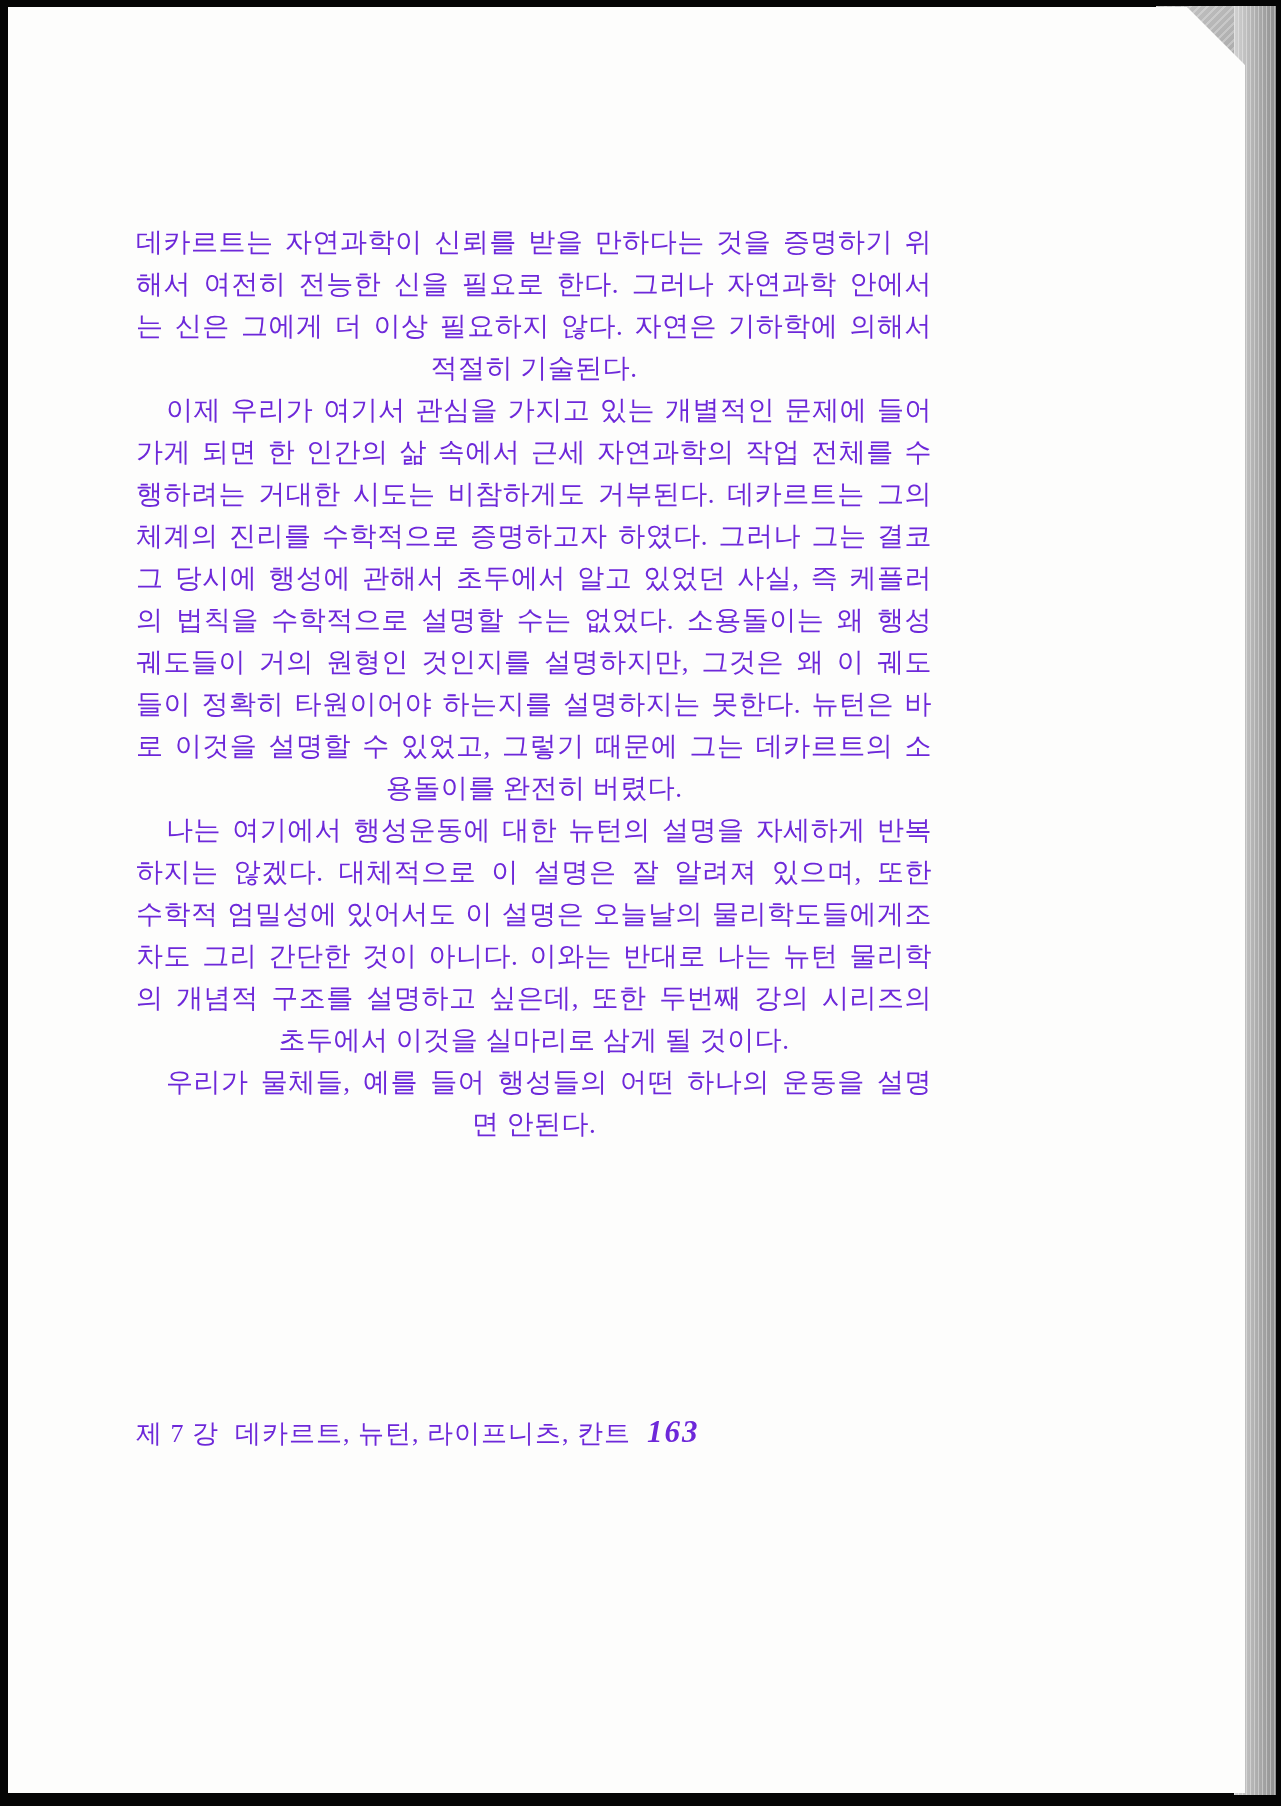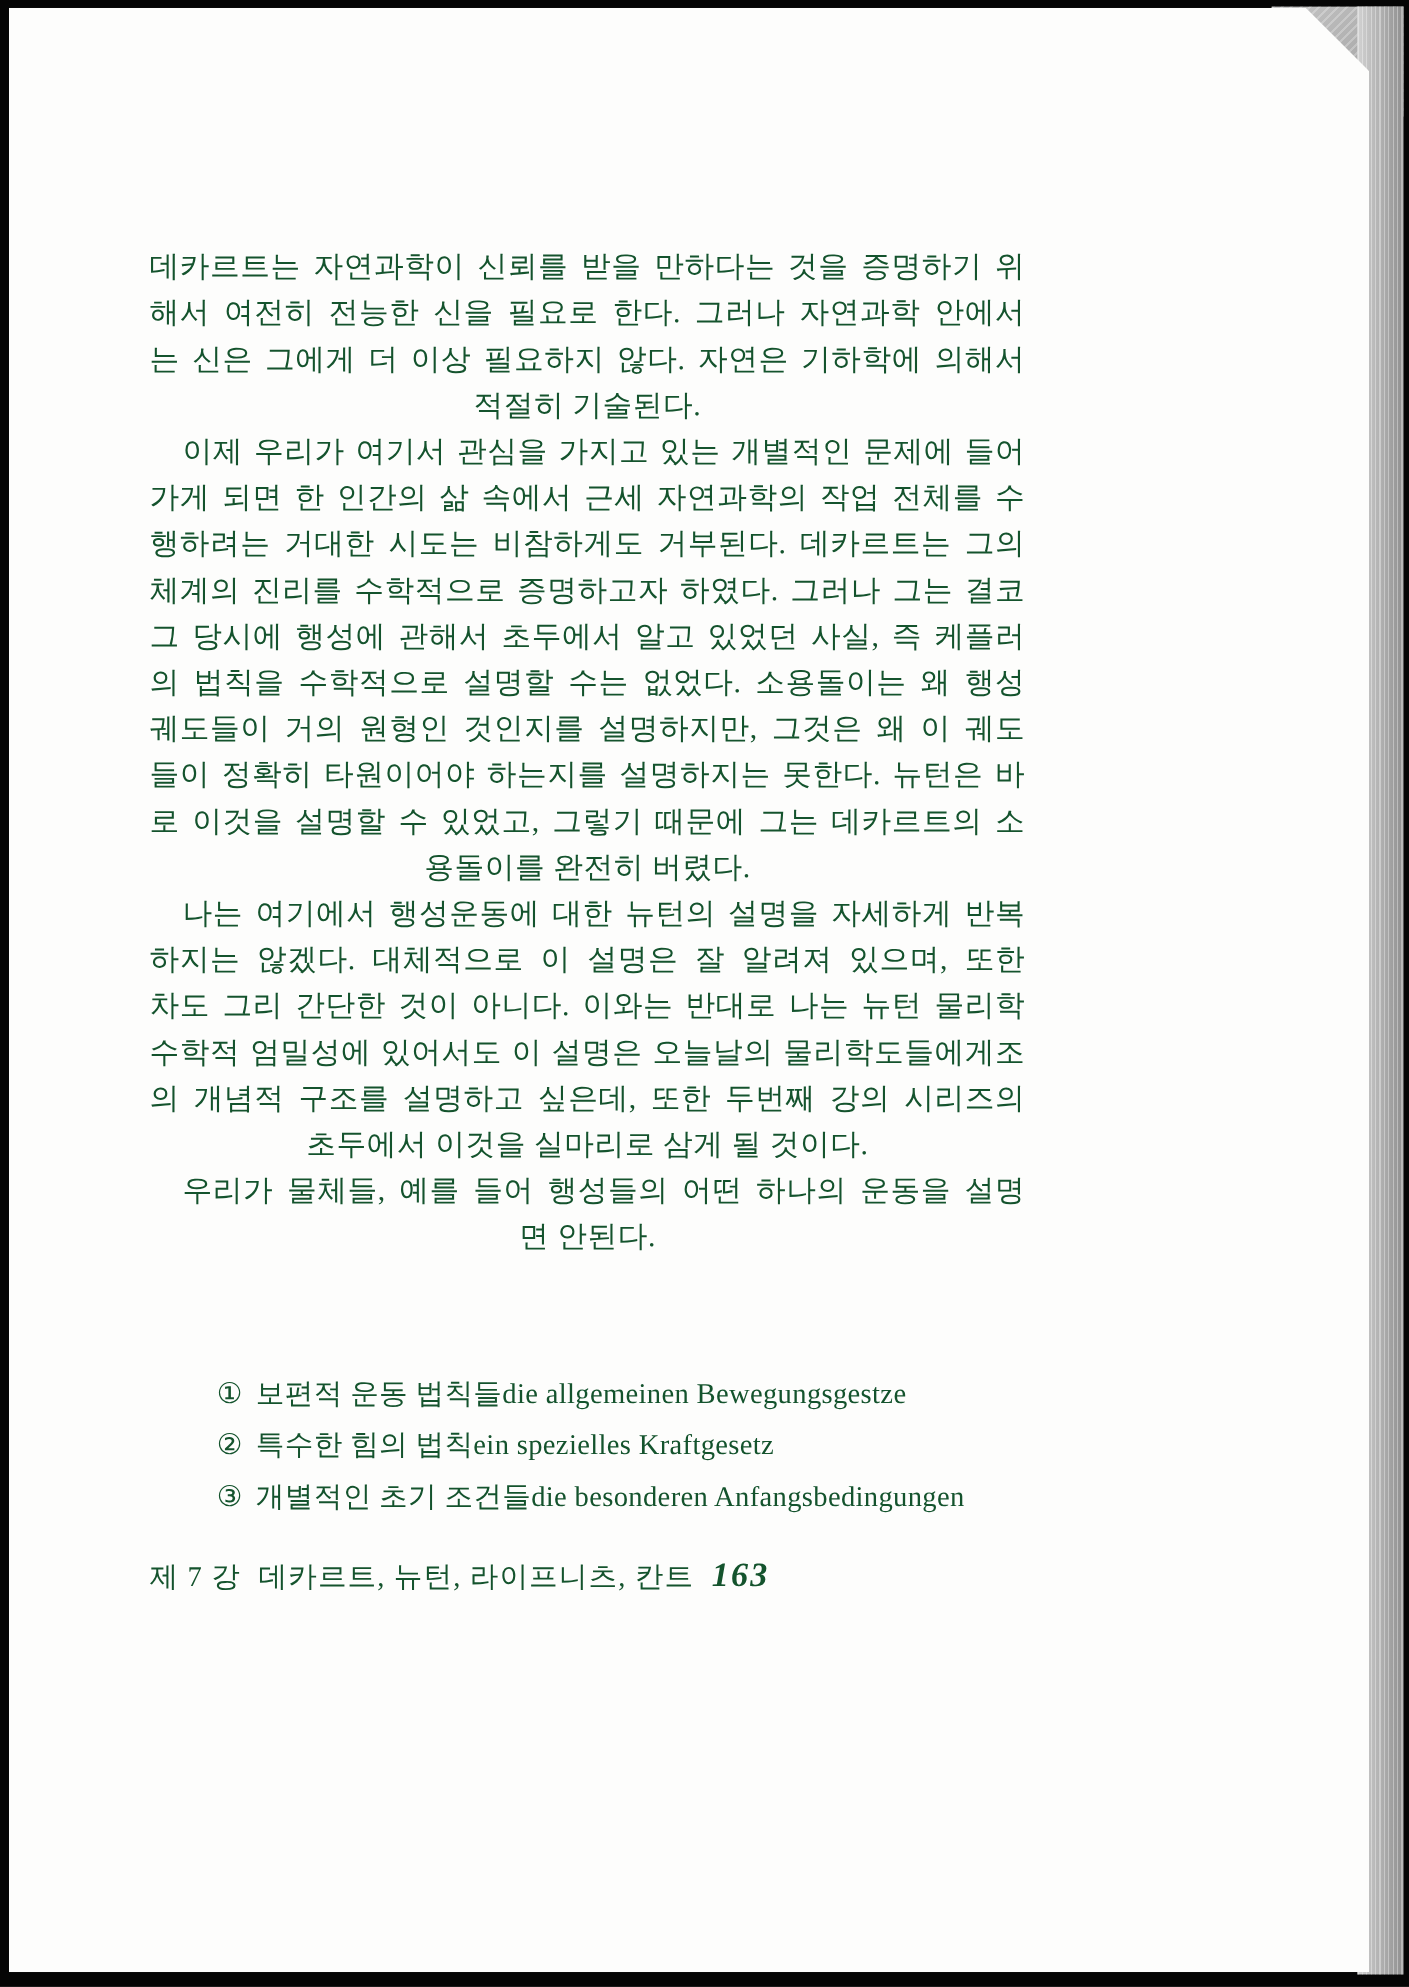--- a/index.html
+++ b/index.html
@@ -29,21 +29,21 @@
     background:
       repeating-linear-gradient(90deg, rgba(255,255,255,.35) 0 1px, rgba(0,0,0,0) 1px 4px),
       linear-gradient(90deg, #d2d2d2, #8f8f8f);
   }
   .page {
     position: absolute;
     top: 7px; left: 8px; right: 36px; bottom: 13px;
     background: #fdfdfc;
     clip-path: polygon(0 0, calc(100% - 58px) 0, 100% 58px, 100% 100%, 0 100%);
     box-shadow: 2px 3px 0 rgba(120,120,120,.45);
-    color: #14532d;
+    color: #6d28d9;
   }
   .textcol {
     position: absolute;
     left: 128px;
     top: 214px;
     width: 796px;
     font-size: 27px;
     line-height: 42px;
     letter-spacing: 0.5px;
   }
@@ -108,39 +108,28 @@
       <div class="tline j">체계의 진리를 수학적으로 증명하고자 하였다. 그러나 그는 결코</div>
       <div class="tline j">그 당시에 행성에 관해서 초두에서 알고 있었던 사실, 즉 케플러</div>
       <div class="tline j">의 법칙을 수학적으로 설명할 수는 없었다. 소용돌이는 왜 행성</div>
       <div class="tline j">궤도들이 거의 원형인 것인지를 설명하지만, 그것은 왜 이 궤도</div>
       <div class="tline j">들이 정확히 타원이어야 하는지를 설명하지는 못한다. 뉴턴은 바</div>
       <div class="tline j">로 이것을 설명할 수 있었고, 그렇기 때문에 그는 데카르트의 소</div>
       <div class="tline last">용돌이를 완전히 버렸다.</div>
 
       <div class="tline j ind">나는 여기에서 행성운동에 대한 뉴턴의 설명을 자세하게 반복</div>
       <div class="tline j">하지는 않겠다. 대체적으로 이 설명은 잘 알려져 있으며, 또한</div>
+      <div class="tline j">수학적 엄밀성에 있어서도 이 설명은 오늘날의 물리학도들에게조</div>
       <div class="tline j">차도 그리 간단한 것이 아니다. 이와는 반대로 나는 뉴턴 물리학</div>
-      <div class="tline j">수학적 엄밀성에 있어서도 이 설명은 오늘날의 물리학도들에게조</div>
       <div class="tline j">의 개념적 구조를 설명하고 싶은데, 또한 두번째 강의 시리즈의</div>
       <div class="tline last">초두에서 이것을 실마리로 삼게 될 것이다.</div>
 
       <div class="tline j ind">우리가 물체들, 예를 들어 행성들의 어떤 하나의 운동을 설명</div>
       <div class="tline last">면 안된다.</div>
     </div>
 
-    <div class="list-block">
-      <div class="list-line">
-        <span class="list-marker">①</span><span>보편적 운동 법칙들die allgemeinen Bewegungsgestze</span>
-      </div>
-      <div class="list-line">
-        <span class="list-marker">②</span><span>특수한 힘의 법칙ein spezielles Kraftgesetz</span>
-      </div>
-      <div class="list-line">
-        <span class="list-marker">③</span><span>개별적인 초기 조건들die besonderen Anfangsbedingungen</span>
-      </div>
-    </div>
 
     <div class="footer">
       <span class="chapter">제 7 강</span><span>데카르트, 뉴턴, 라이프니츠, 칸트</span><span class="pagenum">163</span>
     </div>
 
   </div>
 </div>
 
 </body></html>

